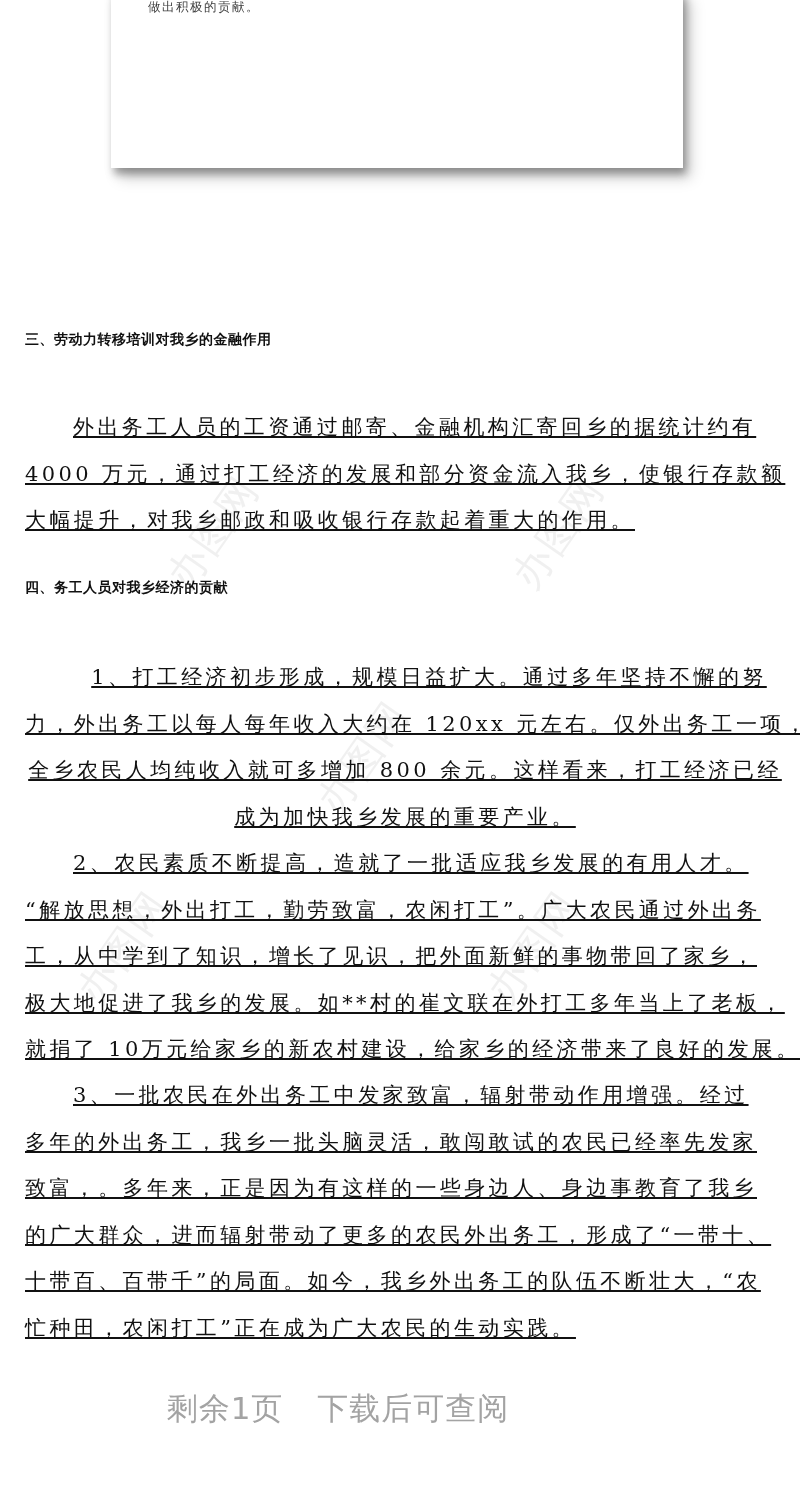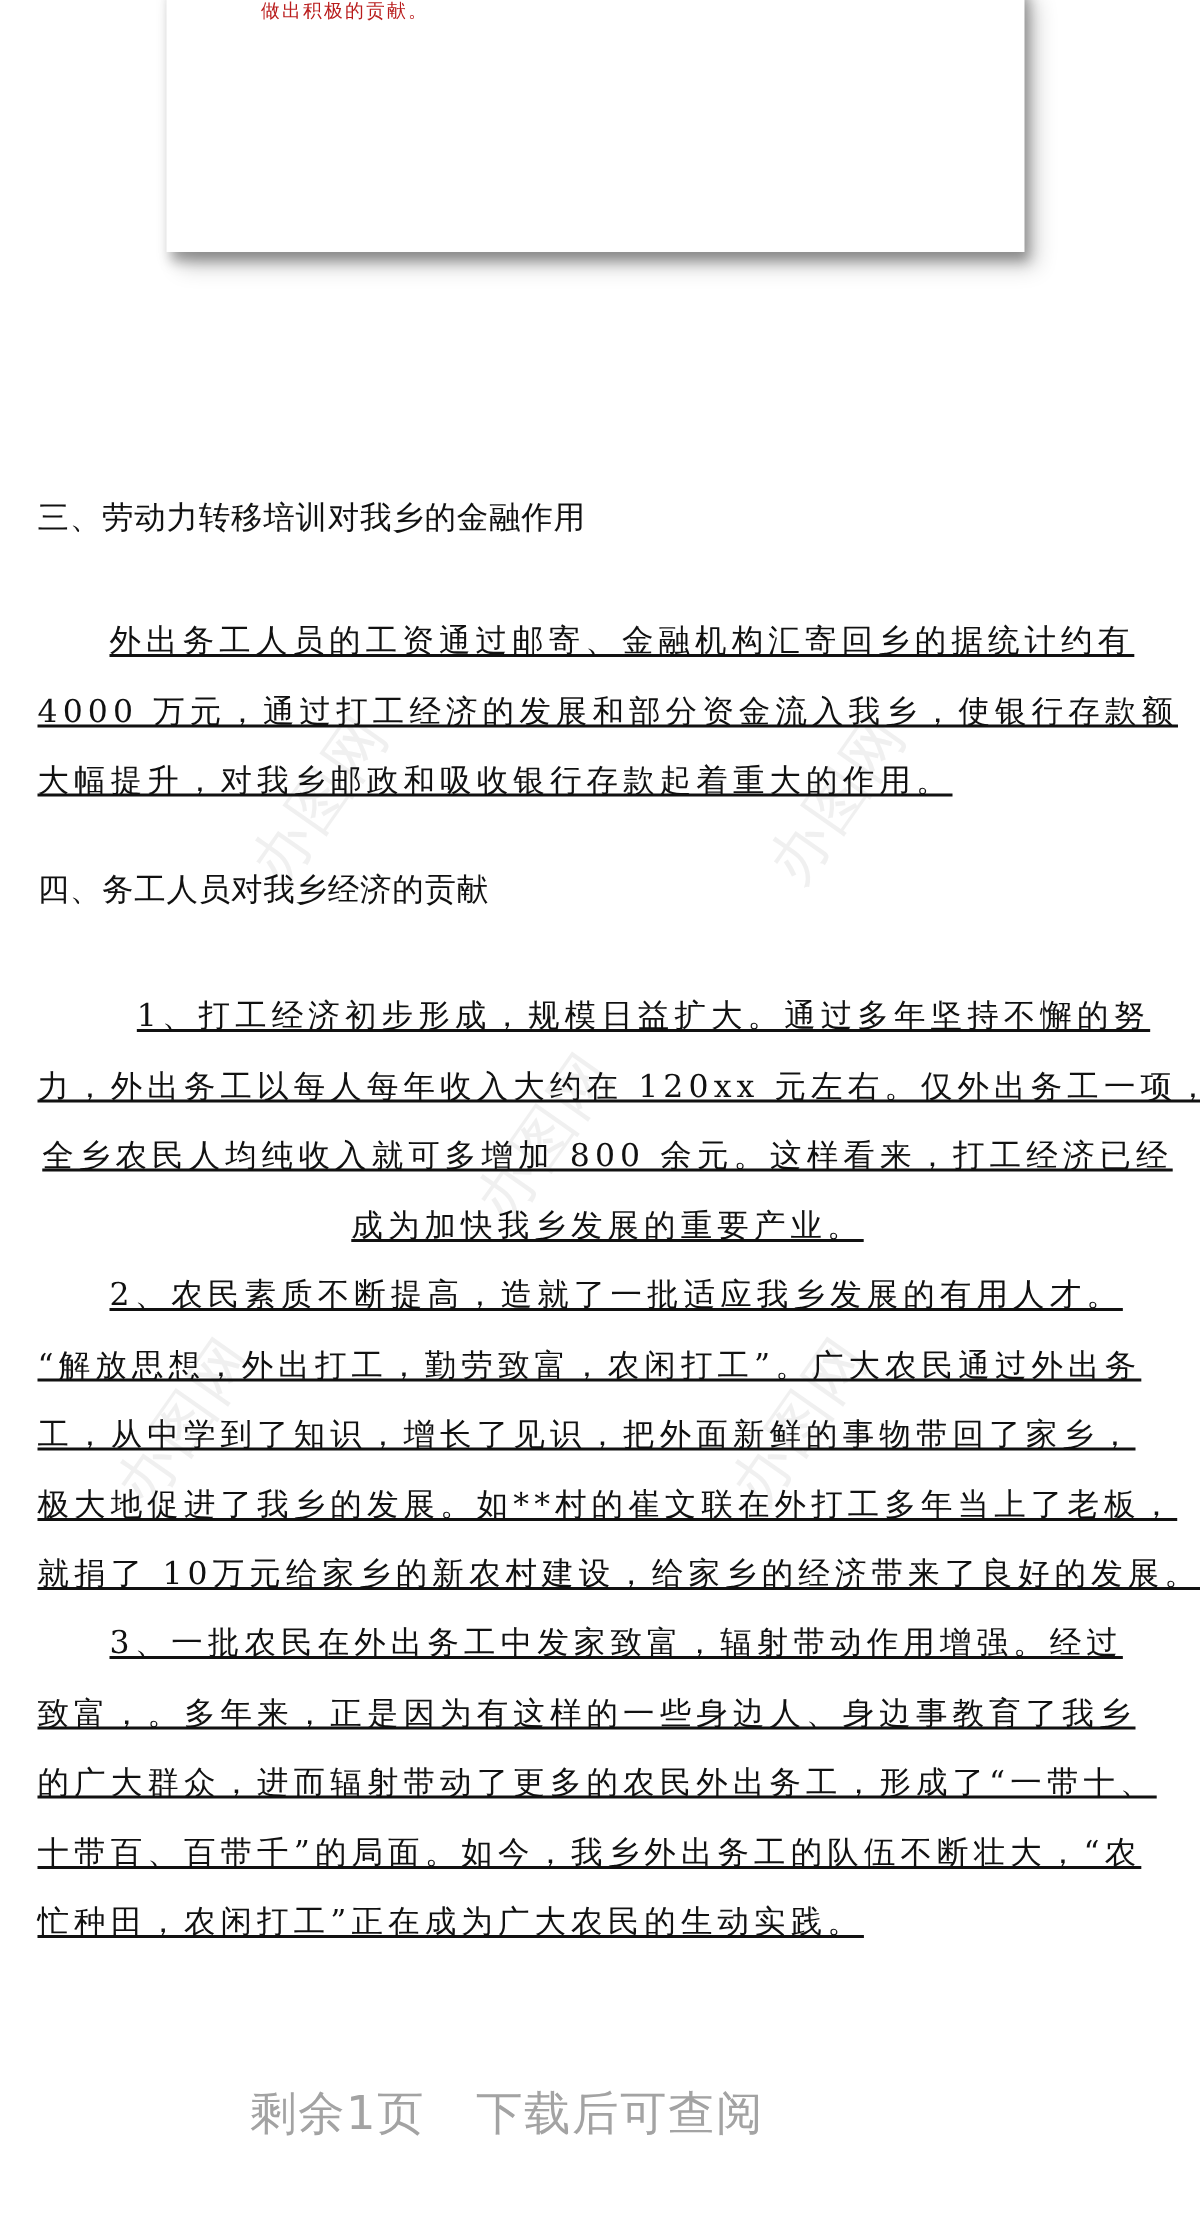--- a/index.html
+++ b/index.html
@@ -20,40 +20,40 @@
       position: absolute;
       left: 111px;
       top: -10px;
       width: 572px;
       height: 178px;
       background: #ffffff;
       box-shadow: 3px 6px 8px rgba(0,0,0,0.35), 8px 10px 14px rgba(0,0,0,0.18);
     }
     .preview-line {
       position: absolute;
-      left: 63px;
+      left: 37px;
       top: 9px;
       font-size: 12.5px;
       letter-spacing: 1.5px;
-      color: #b91c1c;
+      color: #404040;
       font-family: "DejaVu Sans", "Liberation Sans", sans-serif;
     }
     
     .doc {
       position: absolute;
       left: 25px;
       top: 0;
       width: 760px;
     }
     .section-heading {
       position: absolute;
       left: 0;
       font-family: "DejaVu Sans", "Liberation Sans", sans-serif;
-      font-size: 21px;
-      font-weight: normal;
+      font-size: 14px;
+      font-weight: bold;
       color: #111111;
       letter-spacing: 0.5px;
       white-space: nowrap;
       margin: 0;
     }
     .para {
       position: absolute;
       left: 0;
       width: 760px;
       margin: 0;
@@ -132,20 +132,21 @@
   <div class="para" style="top:840px;">
     <span class="line indent">2、农民素质不断提高，造就了一批适应我乡发展的有用人才。</span>
     <span class="line">“解放思想，外出打工，勤劳致富，农闲打工”。广大农民通过外出务</span>
     <span class="line">工，从中学到了知识，增长了见识，把外面新鲜的事物带回了家乡，</span>
     <span class="line">极大地促进了我乡的发展。如**村的崔文联在外打工多年当上了老板，</span>
     <span class="line">就捐了 10万元给家乡的新农村建设，给家乡的经济带来了良好的发展。</span>
   </div>
 
   <div class="para" style="top:1072px;">
     <span class="line indent">3、一批农民在外出务工中发家致富，辐射带动作用增强。经过</span>
+    <span class="line">多年的外出务工，我乡一批头脑灵活，敢闯敢试的农民已经率先发家</span>
     <span class="line">致富，。多年来，正是因为有这样的一些身边人、身边事教育了我乡</span>
     <span class="line">的广大群众，进而辐射带动了更多的农民外出务工，形成了“一带十、</span>
     <span class="line">十带百、百带千”的局面。如今，我乡外出务工的队伍不断壮大，“农</span>
     <span class="line">忙种田，农闲打工”正在成为广大农民的生动实践。</span>
   </div>
 
 </div>
 
 <div class="remaining">
   <span>剩余1页</span><span>下载后可查阅</span>

